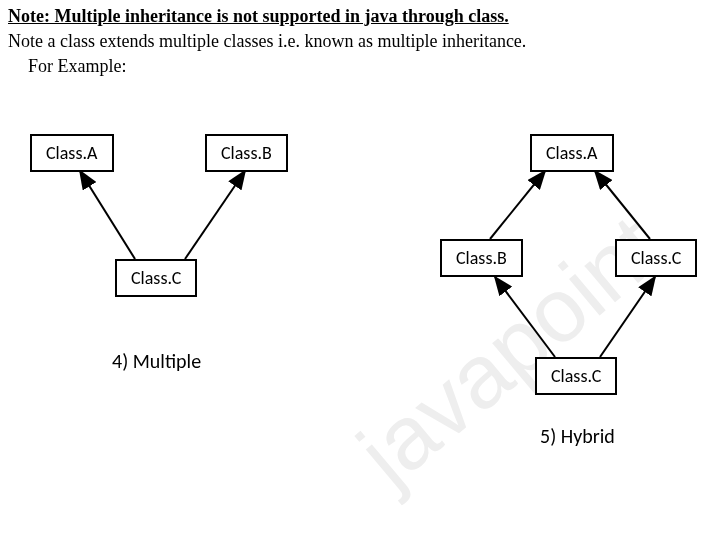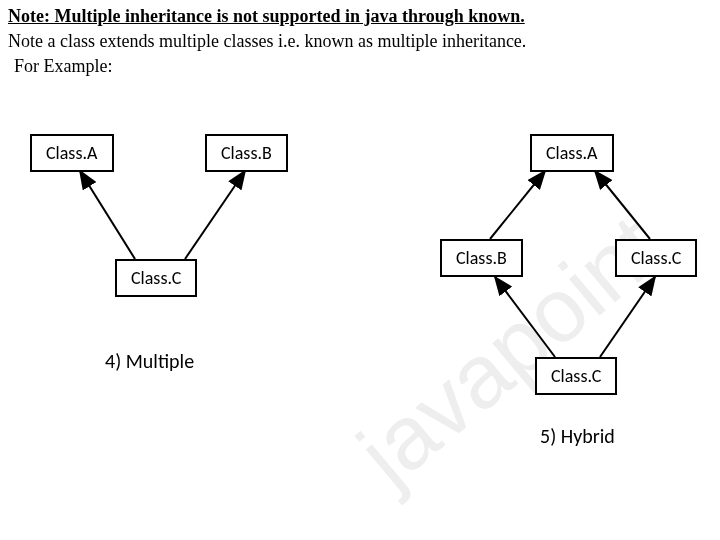--- a/index.html
+++ b/index.html
@@ -16,21 +16,21 @@
       font-size: 18px;
       padding: 6px 8px 2px 8px;
       text-decoration: underline;
     }
     .line2 {
       font-size: 18px;
       padding: 2px 8px;
     }
     .line3 {
       font-size: 18px;
-      padding: 2px 14px;
+      padding: 2px 28px;
     }
     .diagram-area {
       position: relative;
       width: 100%;
       height: 440px;
       font-family: Calibri, Arial, sans-serif;
     }
     .box {
       position: absolute;
       border: 2px solid #000;
@@ -60,21 +60,21 @@
       left: 0;
       width: 720px;
       height: 440px;
       z-index: 1;
     }
     .box, .caption { z-index: 2; }
   </style>
 </head>
 <body>
 
-<div class="note">Note: Multiple inheritance is not supported in java through known.</div>
+<div class="note">Note: Multiple inheritance is not supported in java through class.</div>
 <div class="line2">Note a class extends multiple classes i.e. known as multiple inheritance.</div>
 <div class="line3">For Example:</div>
 
 <div class="diagram-area">
 
   <div class="watermark" style="left:330px; top:220px;">javapoint</div>
 
   <svg class="arrows">
     <defs>
       <marker id="arrowhead" markerWidth="10" markerHeight="8" refX="9" refY="4" orient="auto">
@@ -90,21 +90,21 @@
     <line x1="650" y1="160" x2="595" y2="92" stroke="#000" stroke-width="2" marker-end="url(#arrowhead)"></line>
 
     <line x1="555" y1="278" x2="495" y2="198" stroke="#000" stroke-width="2" marker-end="url(#arrowhead)"></line>
 
     <line x1="600" y1="278" x2="655" y2="198" stroke="#000" stroke-width="2" marker-end="url(#arrowhead)"></line>
   </svg>
 
   <div class="box" style="left:30px; top:55px;">Class.A</div>
   <div class="box" style="left:205px; top:55px;">Class.B</div>
   <div class="box" style="left:115px; top:180px;">Class.C</div>
-  <div class="caption" style="left:105px; top:270px;">4)  Multiple</div>
+  <div class="caption" style="left:112px; top:270px;">4)  Multiple</div>
 
   <div class="box" style="left:530px; top:55px;">Class.A</div>
   <div class="box" style="left:440px; top:160px;">Class.B</div>
   <div class="box" style="left:615px; top:160px;">Class.C</div>
   <div class="box" style="left:535px; top:278px;">Class.C</div>
   <div class="caption" style="left:540px; top:345px;">5)  Hybrid</div>
 
 </div>
 
 </body></html>

